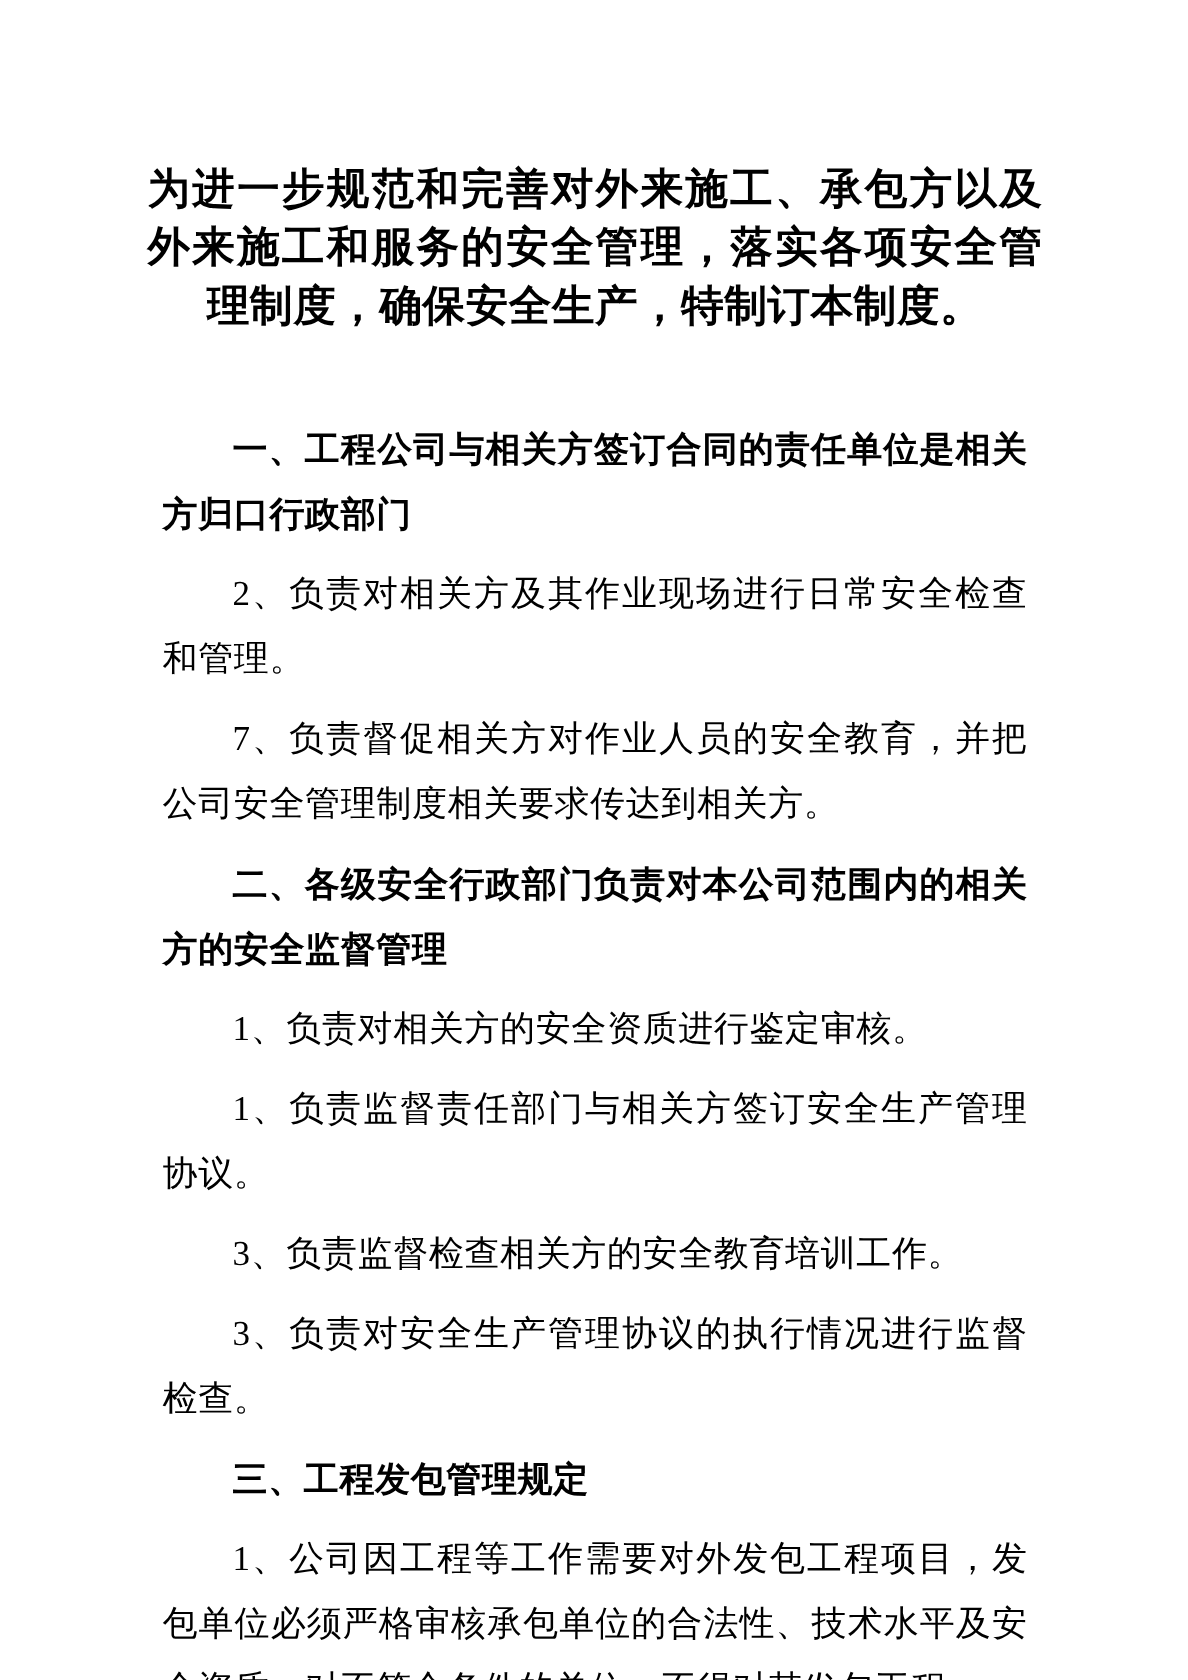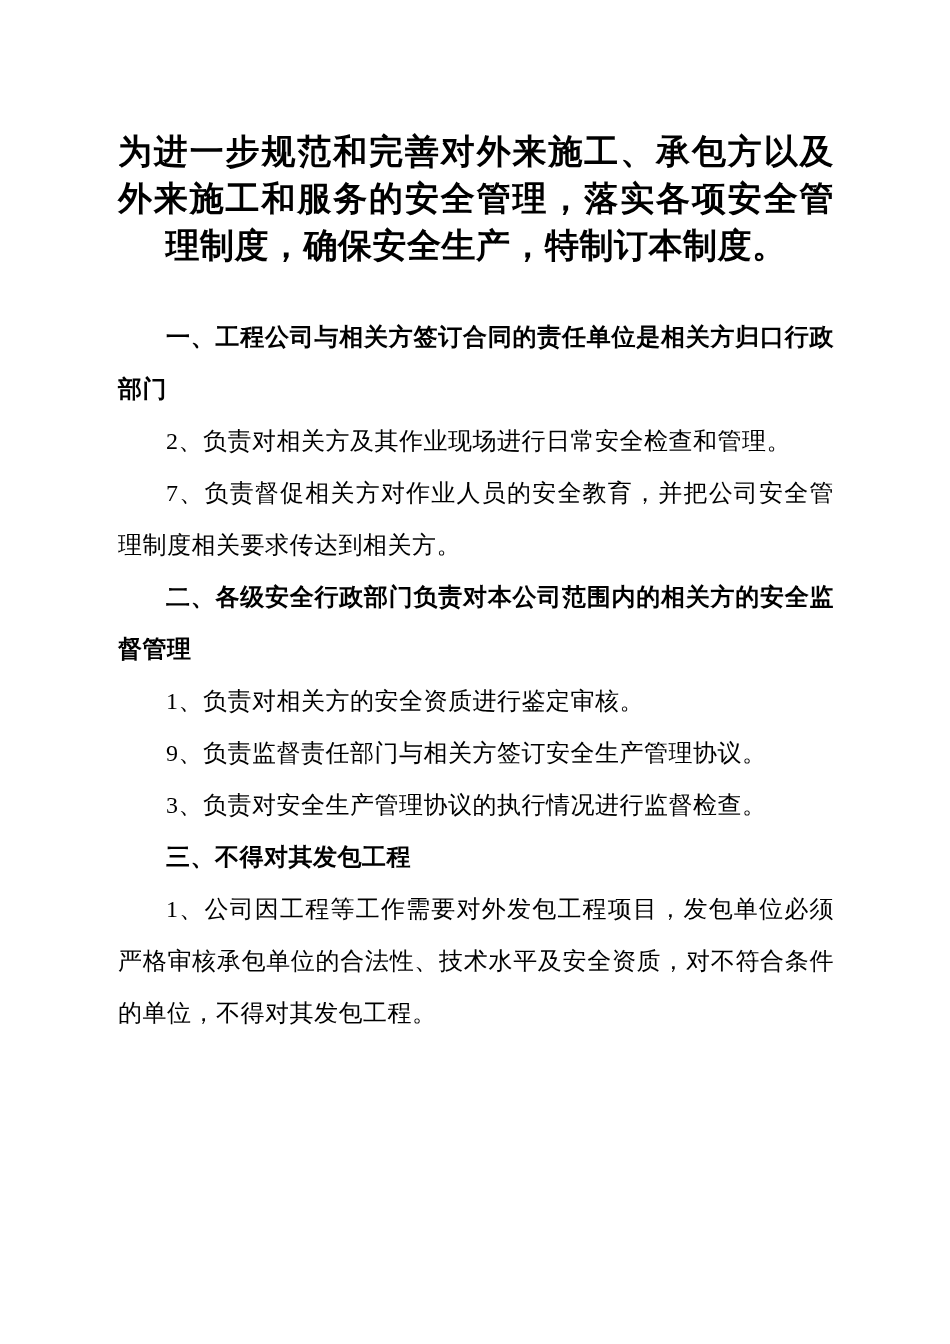--- a/index.html
+++ b/index.html
@@ -16,30 +16,30 @@
     box-sizing: border-box;
     padding: 128px 116px 40px 118px;
     font-family: "Liberation Serif", serif;
     color: #000000;
     overflow: hidden;
   }
   .doc-title {
     font-size: 34px;
     font-weight: bold;
     line-height: 47px;
-    margin: 0 0 42px 0;
+    margin: 0 0 65px 0;
     text-align: justify;
     text-align-last: center;
     text-justify: inter-ideograph;
     letter-spacing: 0.5px;
     font-family: "Liberation Sans", sans-serif;
   }
   .body-text p {
-    margin: 0;
-    font-size: 24px;
+    margin: 12px;
+    font-size: 28px;
     line-height: 52px;
     text-indent: 2em;
     text-align: justify;
     text-justify: inter-ideograph;
     letter-spacing: 0.5px;
   }
   .body-text p.heading {
     font-weight: bold;
     font-family: "Liberation Sans", sans-serif;
   }
@@ -50,19 +50,20 @@
 <div class="page">
 
   <h1 class="doc-title">为进一步规范和完善对外来施工、承包方以及外来施工和服务的安全管理，落实各项安全管理制度，确保安全生产，特制订本制度。</h1>
 
   <div class="body-text">
     <p class="heading">一、工程公司与相关方签订合同的责任单位是相关方归口行政部门</p>
     <p>2、负责对相关方及其作业现场进行日常安全检查和管理。</p>
     <p>7、负责督促相关方对作业人员的安全教育，并把公司安全管理制度相关要求传达到相关方。</p>
     <p class="heading">二、各级安全行政部门负责对本公司范围内的相关方的安全监督管理</p>
     <p>1、负责对相关方的安全资质进行鉴定审核。</p>
-    <p>9、负责监督责任部门与相关方签订安全生产管理协议。</p>
+    <p>1、负责监督责任部门与相关方签订安全生产管理协议。</p>
+    <p>3、负责监督检查相关方的安全教育培训工作。</p>
     <p>3、负责对安全生产管理协议的执行情况进行监督检查。</p>
-    <p class="heading">三、不得对其发包工程</p>
+    <p class="heading">三、工程发包管理规定</p>
     <p>1、公司因工程等工作需要对外发包工程项目，发包单位必须严格审核承包单位的合法性、技术水平及安全资质，对不符合条件的单位，不得对其发包工程。</p>
   </div>
 
 </div>
 
 </body></html>

